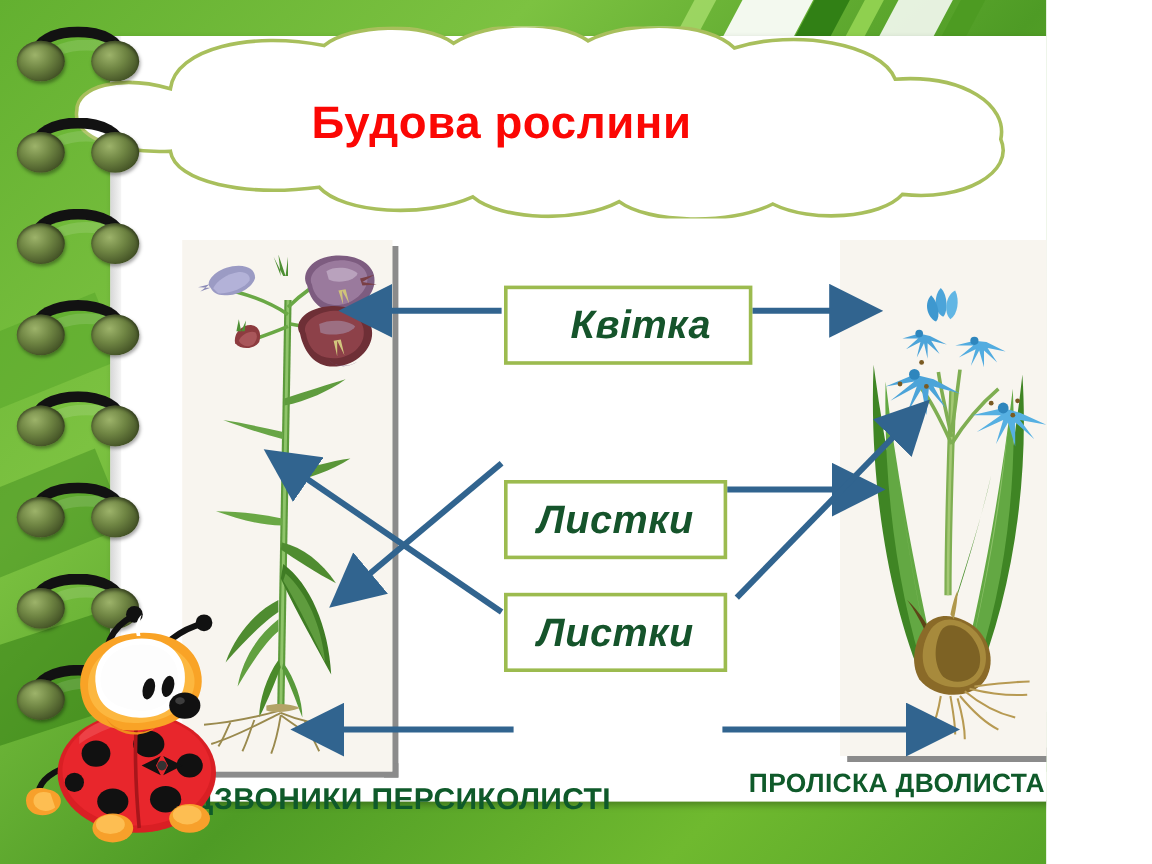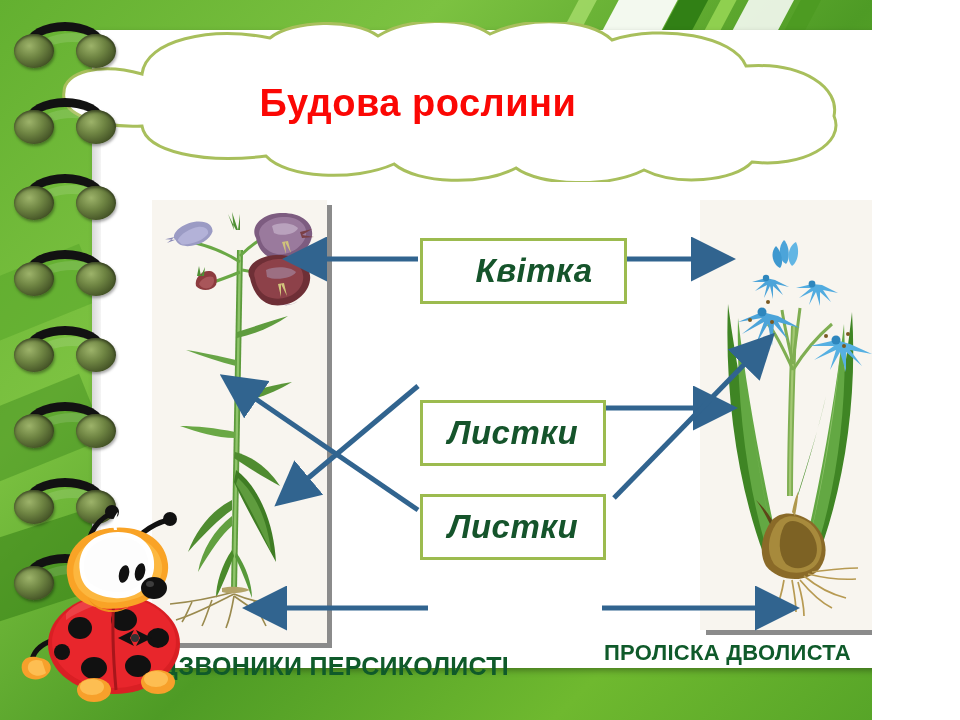--- a/index.html
+++ b/index.html
@@ -98,21 +98,21 @@
   
   .arrows{position:absolute;left:0;top:0;width:960px;height:720px;pointer-events:none;}
 
   
   .caption{
     position:absolute;font-weight:bold;color:#0f5a2a;
     font-family:"Liberation Sans", sans-serif;
     white-space:nowrap;
   }
   .cap-left{left:160px;top:652px;font-size:25px;letter-spacing:.3px;}
-  .cap-right{left:604px;top:640px;font-size:22px;letter-spacing:.3px;}
+  .cap-right{left:624px;top:640px;font-size:22px;letter-spacing:.3px;}
 
   
   .bug{position:absolute;left:18px;top:492px;width:185px;height:215px;}
 </style>
 </head>
 <body>
 
 <div class="slide">
 
   <div class="frame-bg"></div>

